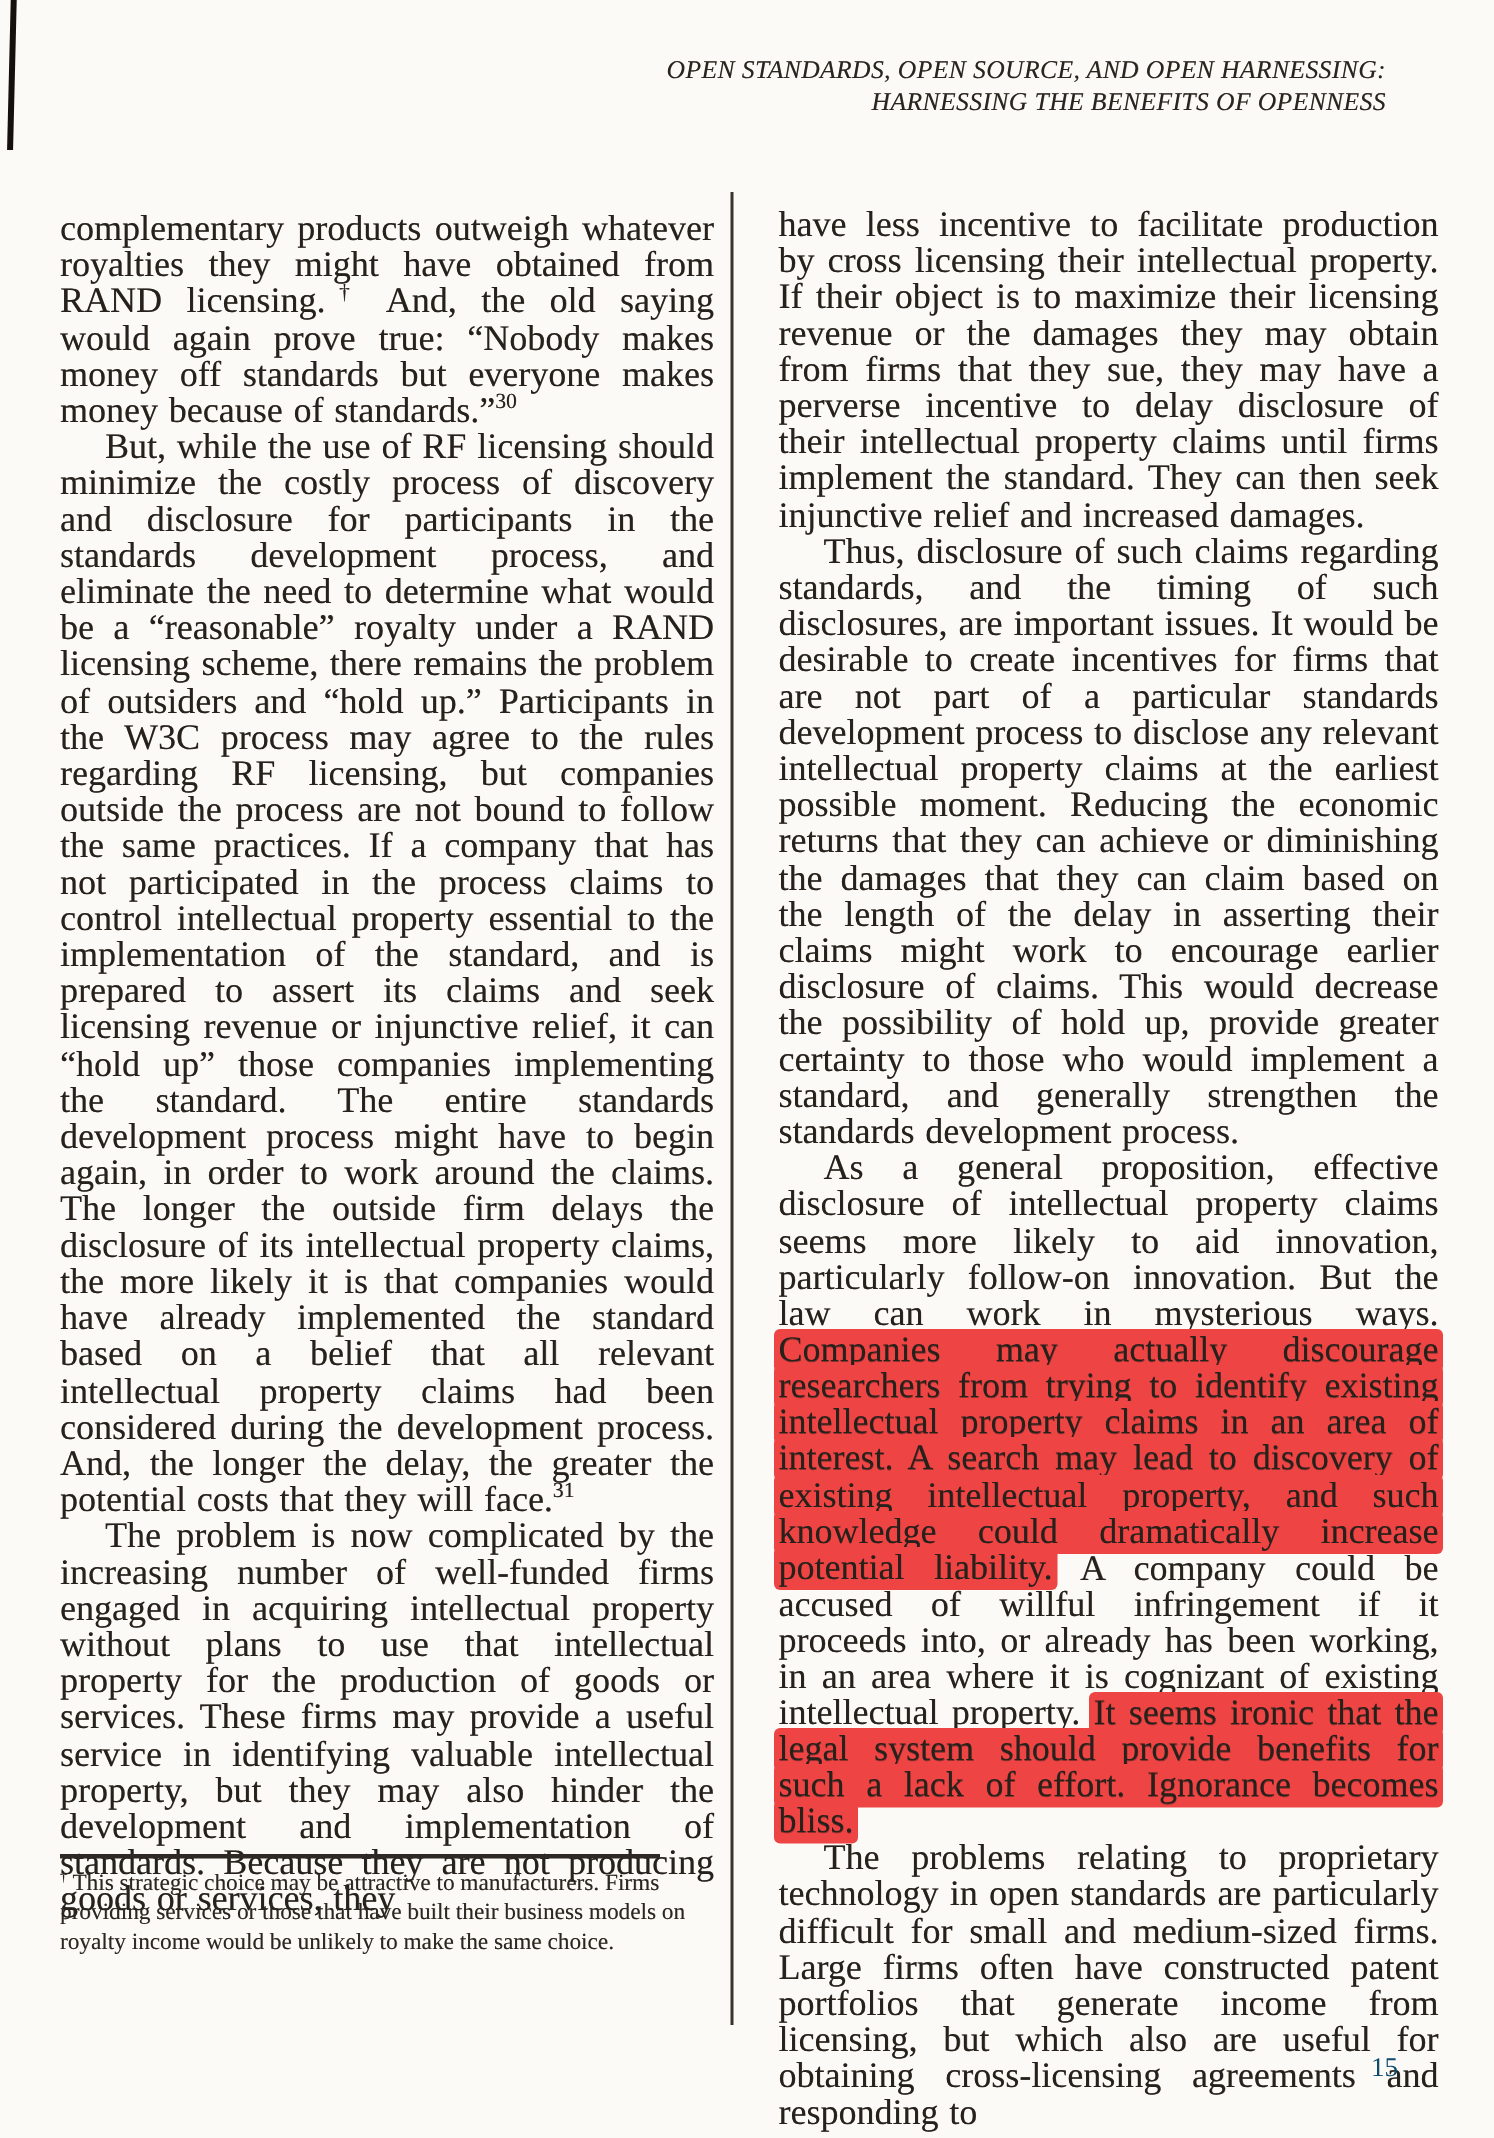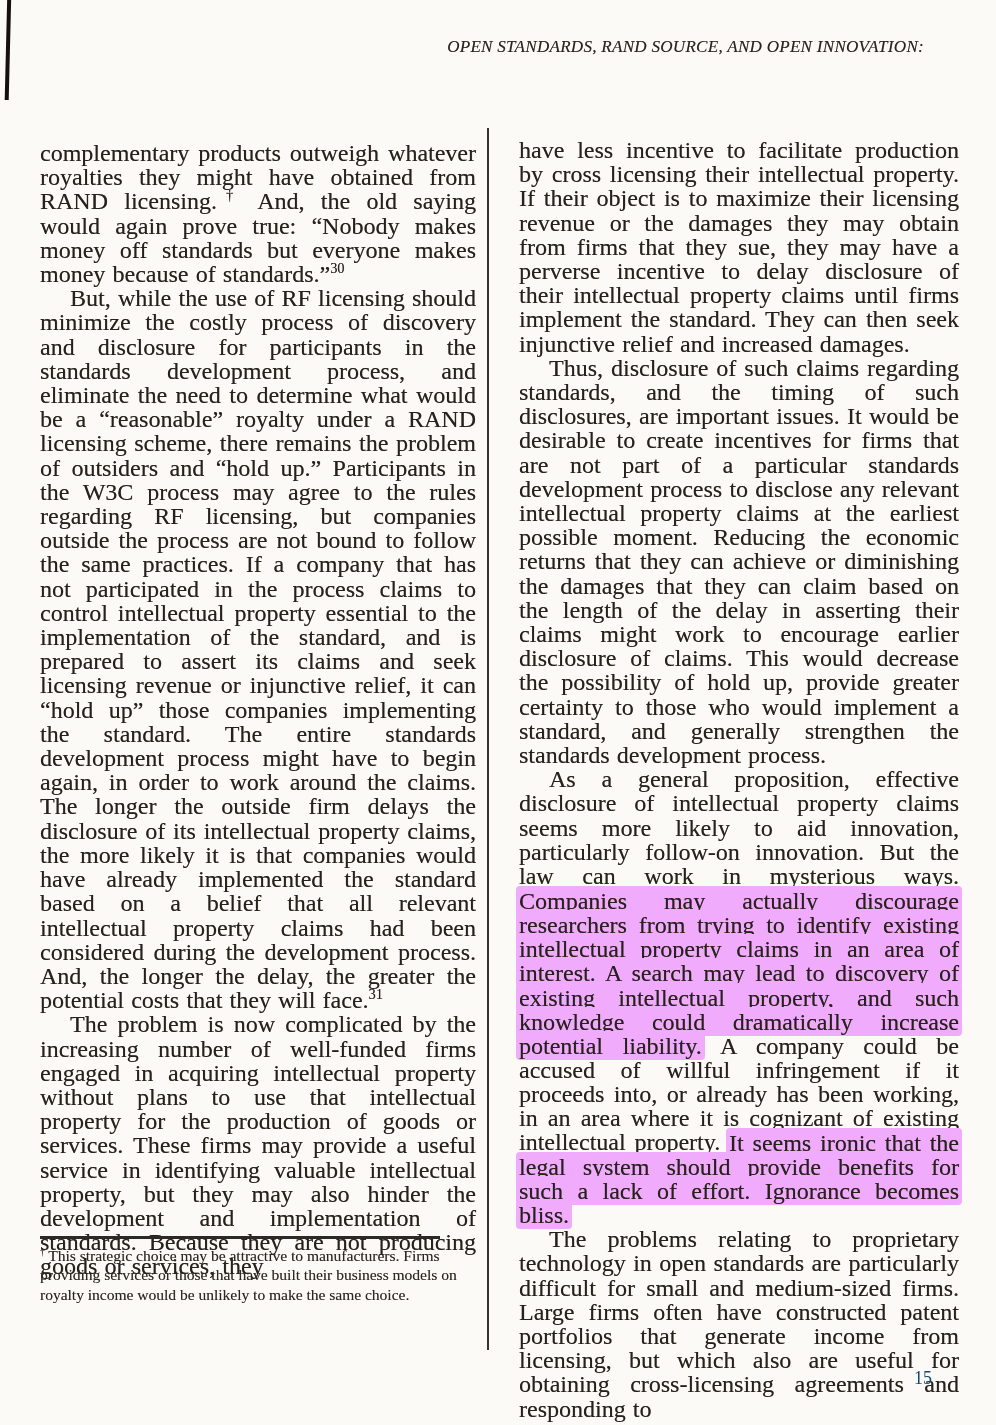--- a/index.html
+++ b/index.html
@@ -31,21 +31,21 @@
     font-size:24px; line-height:24.2px;
     text-align:justify;
     word-spacing:0.05em;
     text-shadow:0.2px 0.2px 0.4px rgba(40,32,25,0.5);
   }
   .col-left  { left:40px;  top:141px; width:436px; }
   .col-right { left:519px; top:138px; width:440px; }
   .para.indent { text-indent:30px; }
   sup { font-size:0.6em; vertical-align:super; line-height:0; }
   mark {
-    background:#f0abfc;
+    background:#ef4444;
     color:inherit;
     padding:1.5px 3px; margin:0 -3px;
     border-radius:4px;
     box-decoration-break:clone;
     -webkit-box-decoration-break:clone;
   }
   .footnote {
     position:absolute; left:40px; top:1236px; width:444px;
     font-size:15.5px; line-height:19.5px;
     color:#2c2620;
@@ -58,21 +58,22 @@
     position:absolute; right:64px; top:1368px;
     font-size:18px; color:#0c4a6e;
   }
 </style>
 </head>
 <body>
 
 <div class="scan-edge"></div>
 
 <div class="page-header">
-  <div>OPEN STANDARDS, RAND SOURCE, AND OPEN INNOVATION:</div>
+  <div>OPEN STANDARDS, OPEN SOURCE, AND OPEN HARNESSING:</div>
+  <div>HARNESSING THE BENEFITS OF OPENNESS</div>
 </div>
 
 <div class="column-divider"></div>
 
 <div class="col col-left">
     <p class="para"><span>complementary products outweigh whatever royalties they might have obtained from RAND licensing.</span><sup>†</sup><span> And, the old saying would again prove true: “Nobody makes money off standards but everyone makes money because of standards.”</span><sup>30</sup></p>
     <p class="para indent"><span>But, while the use of RF licensing should minimize the costly process of discovery and disclosure for participants in the standards development process, and eliminate the need to determine what would be a “reasonable” royalty under a RAND licensing scheme, there remains the problem of outsiders and “hold up.” Participants in the W3C process may agree to the rules regarding RF licensing, but companies outside the process are not bound to follow the same practices. If a company that has not participated in the process claims to control intellectual property essential to the implementation of the standard, and is prepared to assert its claims and seek licensing revenue or injunctive relief, it can “hold up” those companies implementing the standard. The entire standards development process might have to begin again, in order to work around the claims. The longer the outside firm delays the disclosure of its intellectual property claims, the more likely it is that companies would have already implemented the standard based on a belief that all relevant intellectual property claims had been considered during the development process. And, the longer the delay, the greater the potential costs that they will face.</span><sup>31</sup></p>
     <p class="para indent"><span>The problem is now complicated by the increasing number of well-funded firms engaged in acquiring intellectual property without plans to use that intellectual property for the production of goods or services. These firms may provide a useful service in identifying valuable intellectual property, but they may also hinder the development and implementation of standards. Because they are not producing goods or services, they</span></p>
   </div>
 

